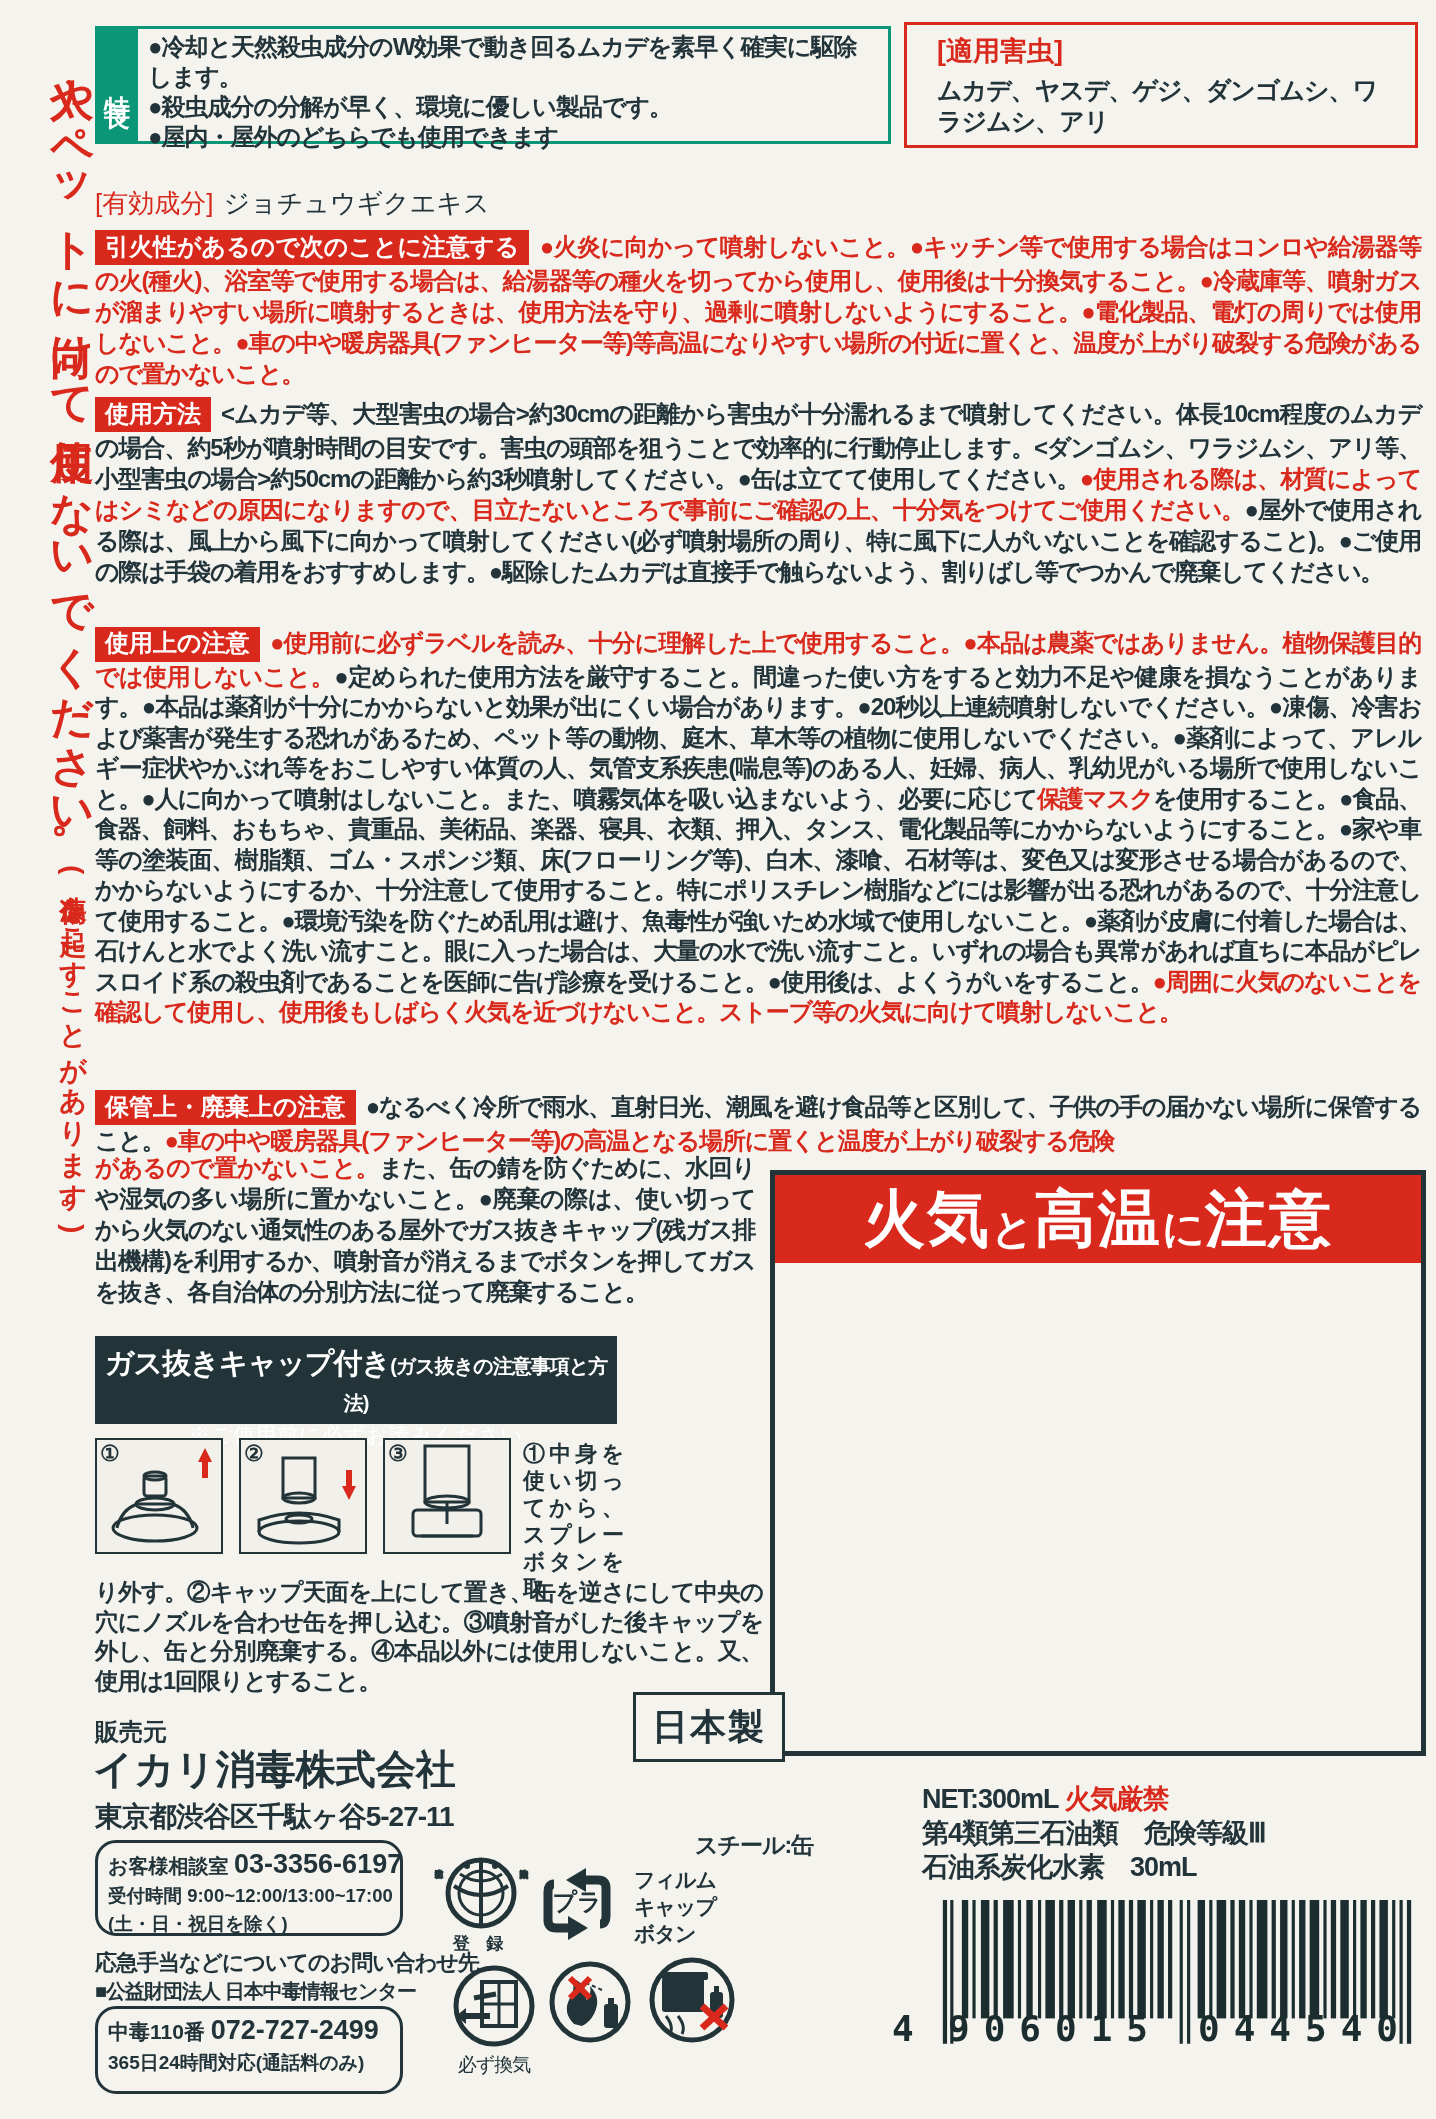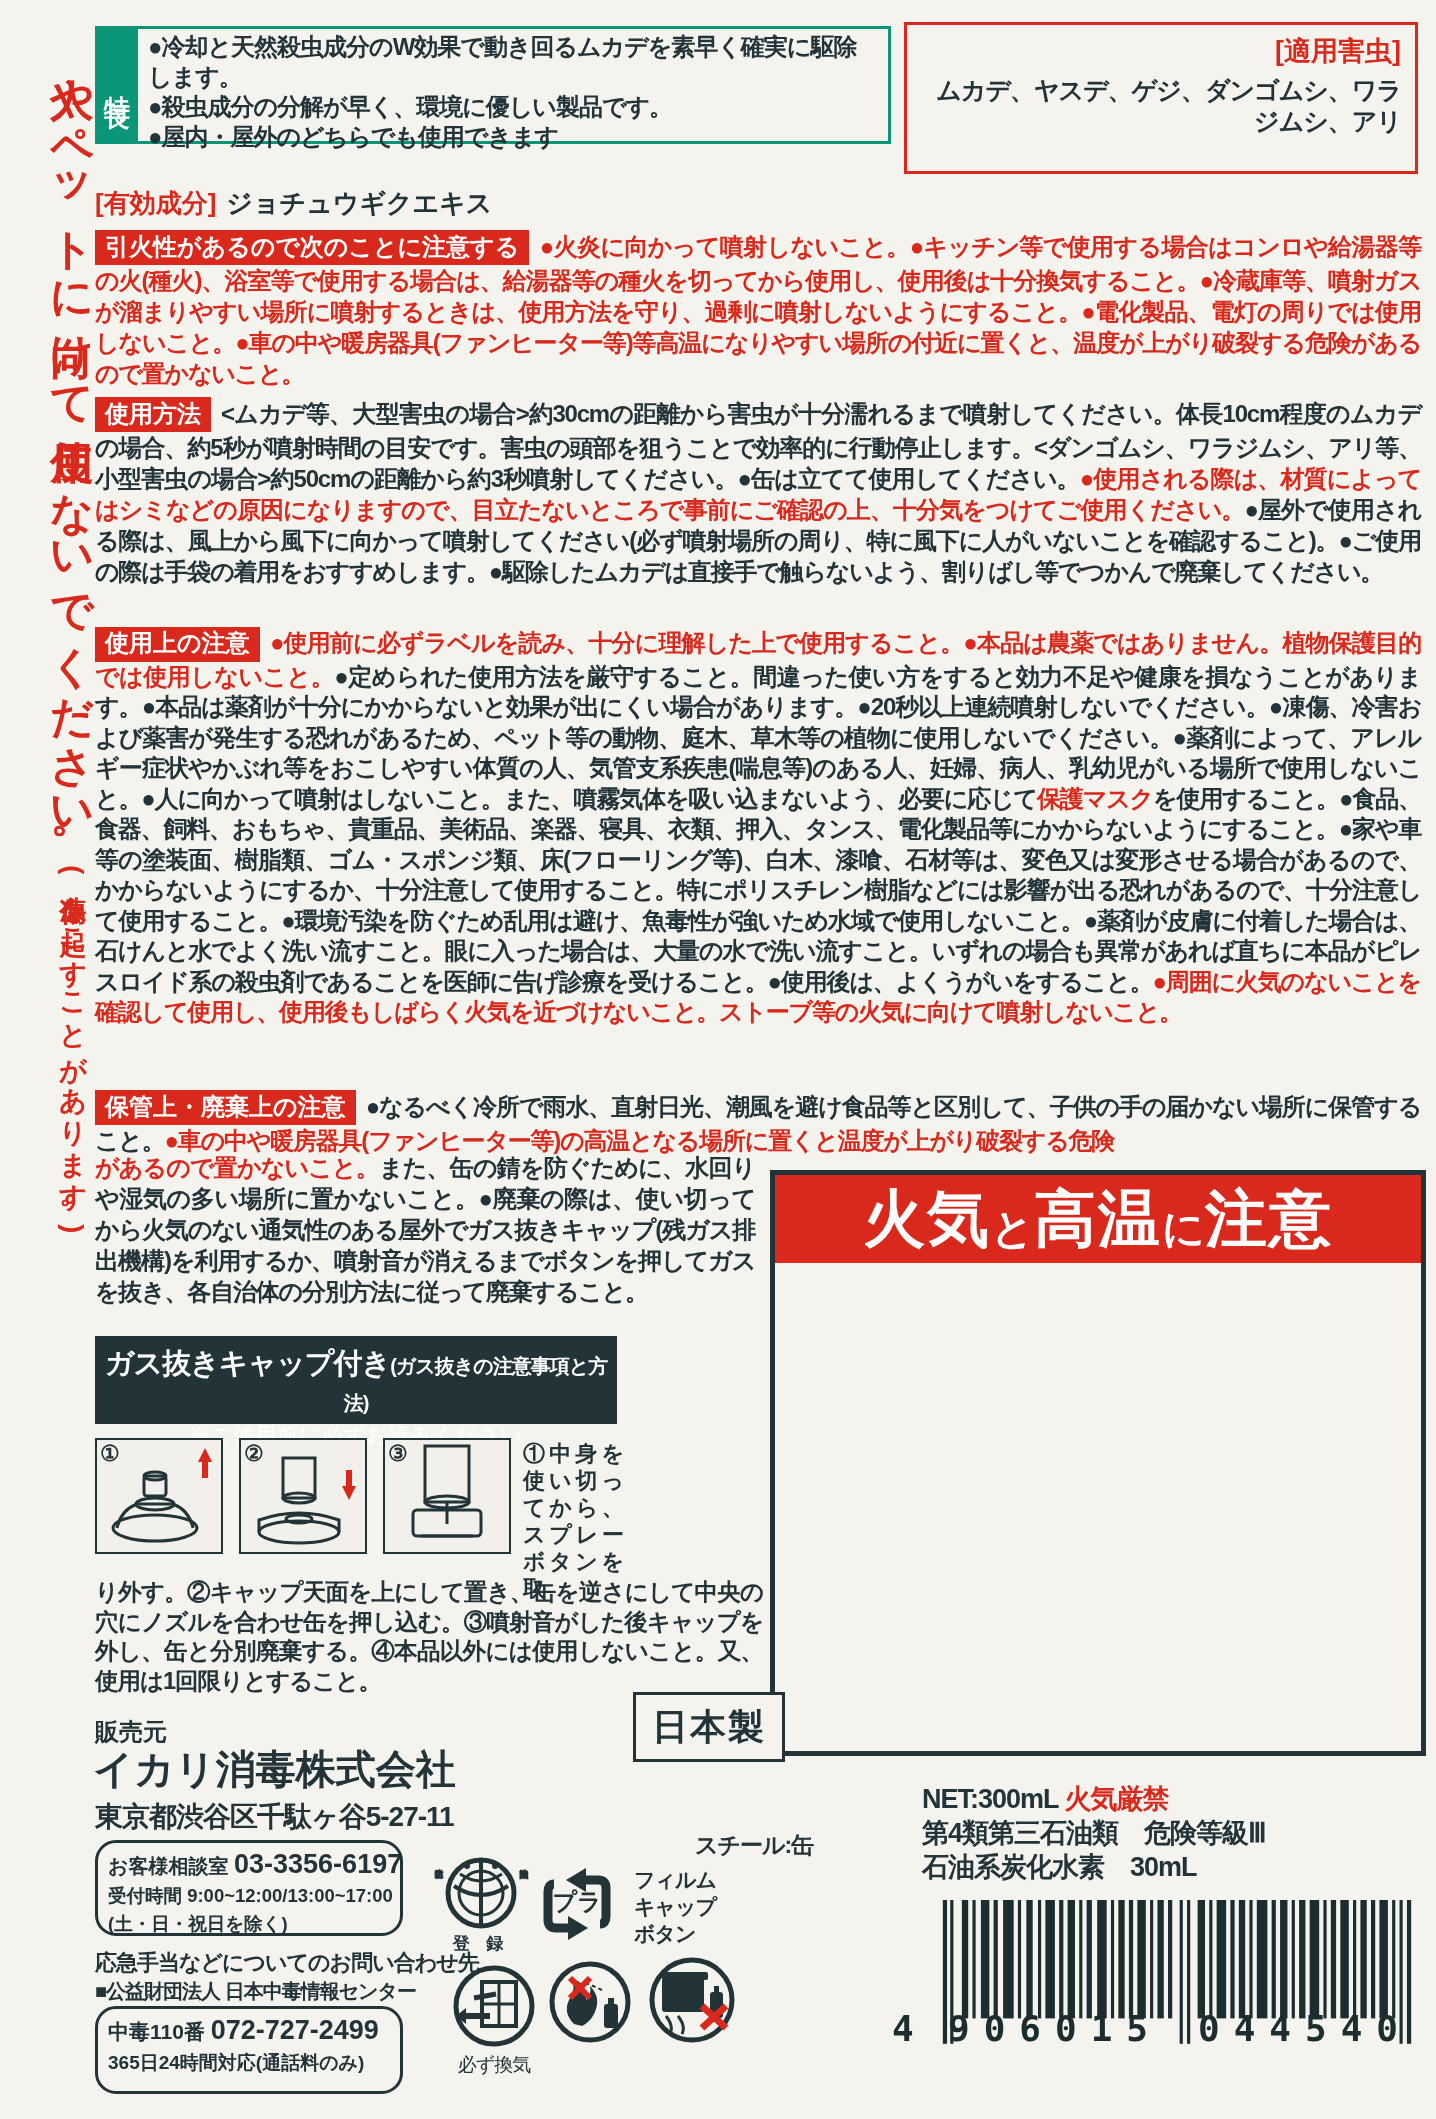--- a/index.html
+++ b/index.html
@@ -24,25 +24,25 @@
     writing-mode:vertical-rl;text-orientation:mixed;
     color:var(--red);font-weight:800;font-size:43px;line-height:1.0;letter-spacing:2px;
   }
   .side-warning .sub{font-size:27px;letter-spacing:1px;}
   
   .features-box{left:95px;top:26px;width:796px;height:118px;border:3px solid var(--green);display:flex;background:var(--paper);box-sizing:border-box;}
   .features-tab{width:44px;background:var(--green);color:#fff;display:flex;align-items:center;justify-content:center;}
   .features-tab span{writing-mode:vertical-rl;font-size:26px;font-weight:700;letter-spacing:10px;}
   .features-body{padding:3px 10px;font-size:24px;font-weight:700;line-height:30px;letter-spacing:-1px;}
   
-  .pests-box{left:904px;top:22px;width:514px;height:152px;border:3px solid var(--red);box-sizing:border-box;padding:8px 14px;background:var(--paper);text-align:right;}
+  .pests-box{left:904px;top:22px;width:514px;height:126px;border:3px solid var(--red);box-sizing:border-box;padding:8px 30px;background:var(--paper);}
   .pests-title{color:var(--red);font-size:27px;font-weight:700;margin-bottom:6px;}
   .pests-list{font-size:25px;font-weight:700;line-height:31px;letter-spacing:-1px;}
   
-  .ingredient-row{left:95px;top:186px;font-size:26px;font-weight:700;}
+  .ingredient-row{left:95px;top:186px;font-size:26px;font-weight:400;}
   .ingredient-label{color:var(--red);margin-right:10px;}
   
   .para{position:absolute;text-align:justify;font-size:24px;font-weight:600;line-height:31px;letter-spacing:-1.2px;color:var(--ink);}
   .para .red{color:var(--red);}
   .para.red-all{color:var(--red);}
   .sec-h{display:inline-block;background:var(--red);color:#fff;font-weight:700;padding:1px 10px 3px;margin-right:10px;letter-spacing:0;}
   
   .fire-box{left:770px;top:1170px;width:656px;height:586px;border:5px solid var(--dark);background:var(--paper);box-sizing:border-box;overflow:hidden;}
   .fire-box-band{height:88px;background:var(--red);color:#fff;display:flex;align-items:center;justify-content:center;}
   .fire-box-band .big{font-size:62px;font-weight:800;letter-spacing:2px;}

